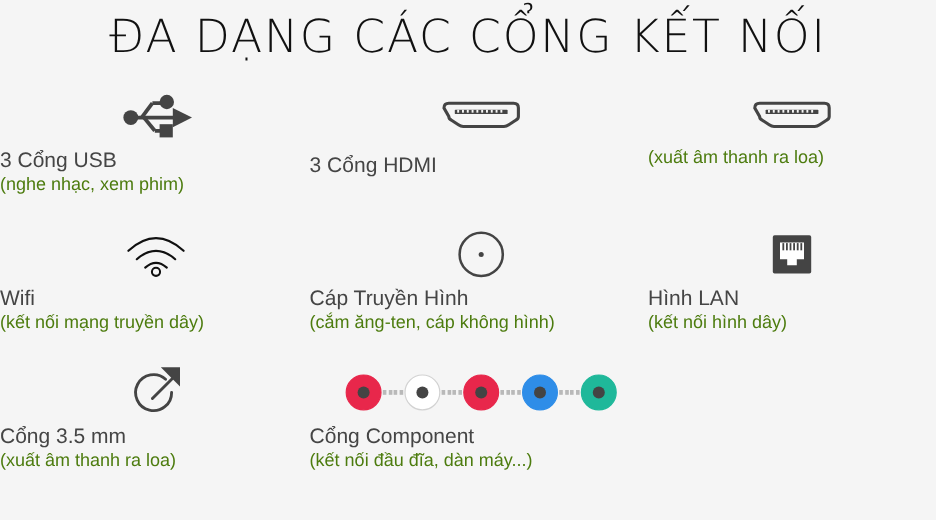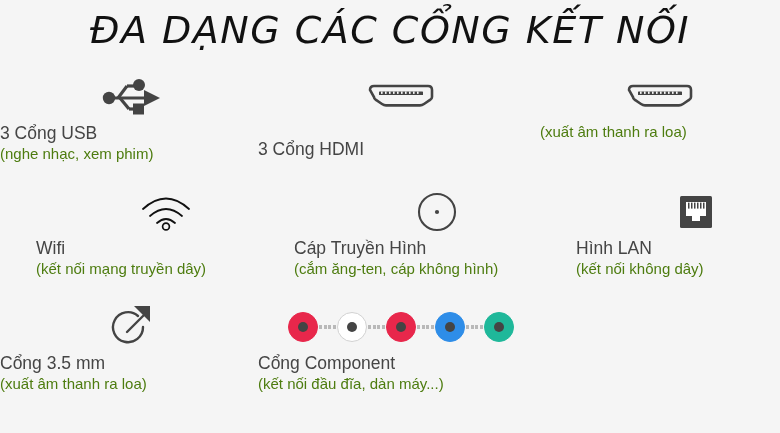--- a/index.html
+++ b/index.html
@@ -14,21 +14,20 @@
 
   .title{
     position:absolute;left:0;top:8px;width:780px;
     text-align:center;
     font-family:"DejaVu Sans",sans-serif;
     font-weight:300;
     font-size:38px;
     letter-spacing:1.5px;
     color:#111;
     white-space:nowrap;
-    font-style:italic;
   }
 
   .grid{
     position:absolute;left:0;top:72px;width:780px;height:361px;
   }
   .cell{
     position:absolute;
     box-sizing:border-box;
     text-align:left;
   }
@@ -48,24 +47,24 @@
     line-height:19px;
     white-space:nowrap;
   }
 
   
   .c1{left:0;width:260px;}
   .c2{left:258px;width:286px;}
   .c3{left:540px;width:240px;}
   
   .r1{top:0;}
-  .r2{top:115px;margin-left:36px;}
+  .r2{top:115px;}
   .r3{top:230px;}
 
-  .cell.r1.c2 .label{margin-top:16px;}
+  .cell.r1.c2 .label{margin-top:4px;}
   .cell.r3.c3 .label{margin-top:-1px;}
 
   svg{display:block;}
 
   
   .rca-row{
     display:flex;align-items:center;justify-content:center;
     height:50px;
     gap:0;
   }
@@ -197,21 +196,21 @@
             <rect x="10" y="8.6" width="1.5" height="6"></rect>
             <rect x="13" y="8.6" width="1.5" height="6"></rect>
             <rect x="16" y="8.6" width="1.5" height="6"></rect>
             <rect x="19" y="8.6" width="1.5" height="6"></rect>
             <rect x="22" y="8.6" width="1.5" height="6"></rect>
             <rect x="25" y="8.6" width="1.5" height="6"></rect>
           </g>
         </svg>
       </div>
       <div class="label">Hình LAN</div>
-      <div class="sub">(kết nối không dây)</div>
+      <div class="sub">(kết nối hình dây)</div>
     </div>
 
     <div class="cell r3 c1">
       <div class="icon-wrap">
         <svg width="50" height="50" viewBox="0 0 50 50">
           <path d="M33 14 a15 15 0 1 0 5 11" fill="none" stroke="#444" stroke-width="2.4" stroke-linecap="round"></path>
           <line x1="22" y1="30" x2="42" y2="10" stroke="#444" stroke-width="2.4" stroke-linecap="round"></line>
           <polygon points="45,4 45,20 29,4" fill="#444"></polygon>
         </svg>
       </div>

